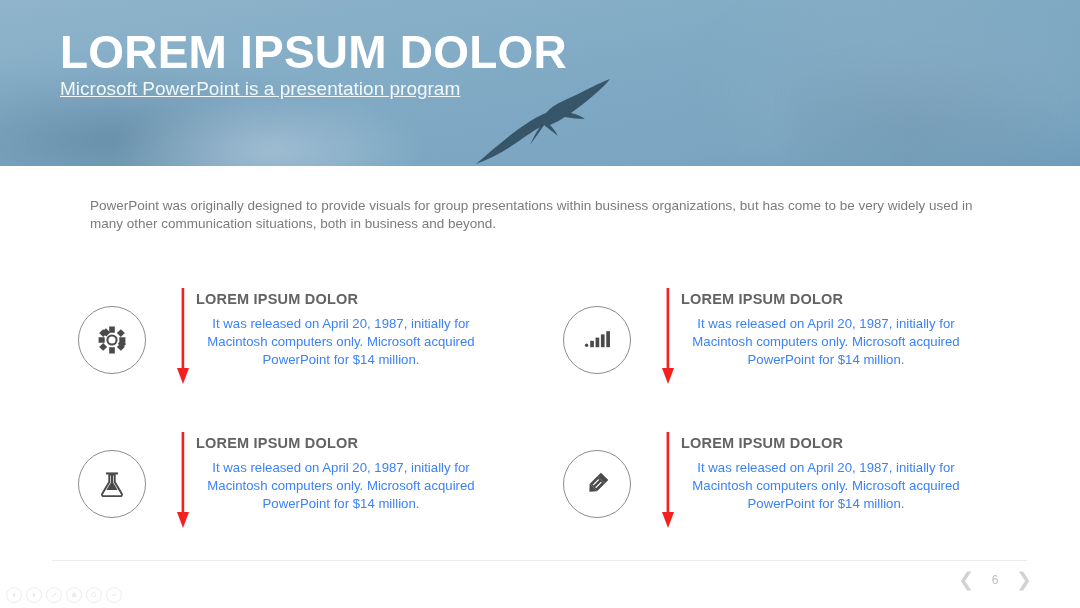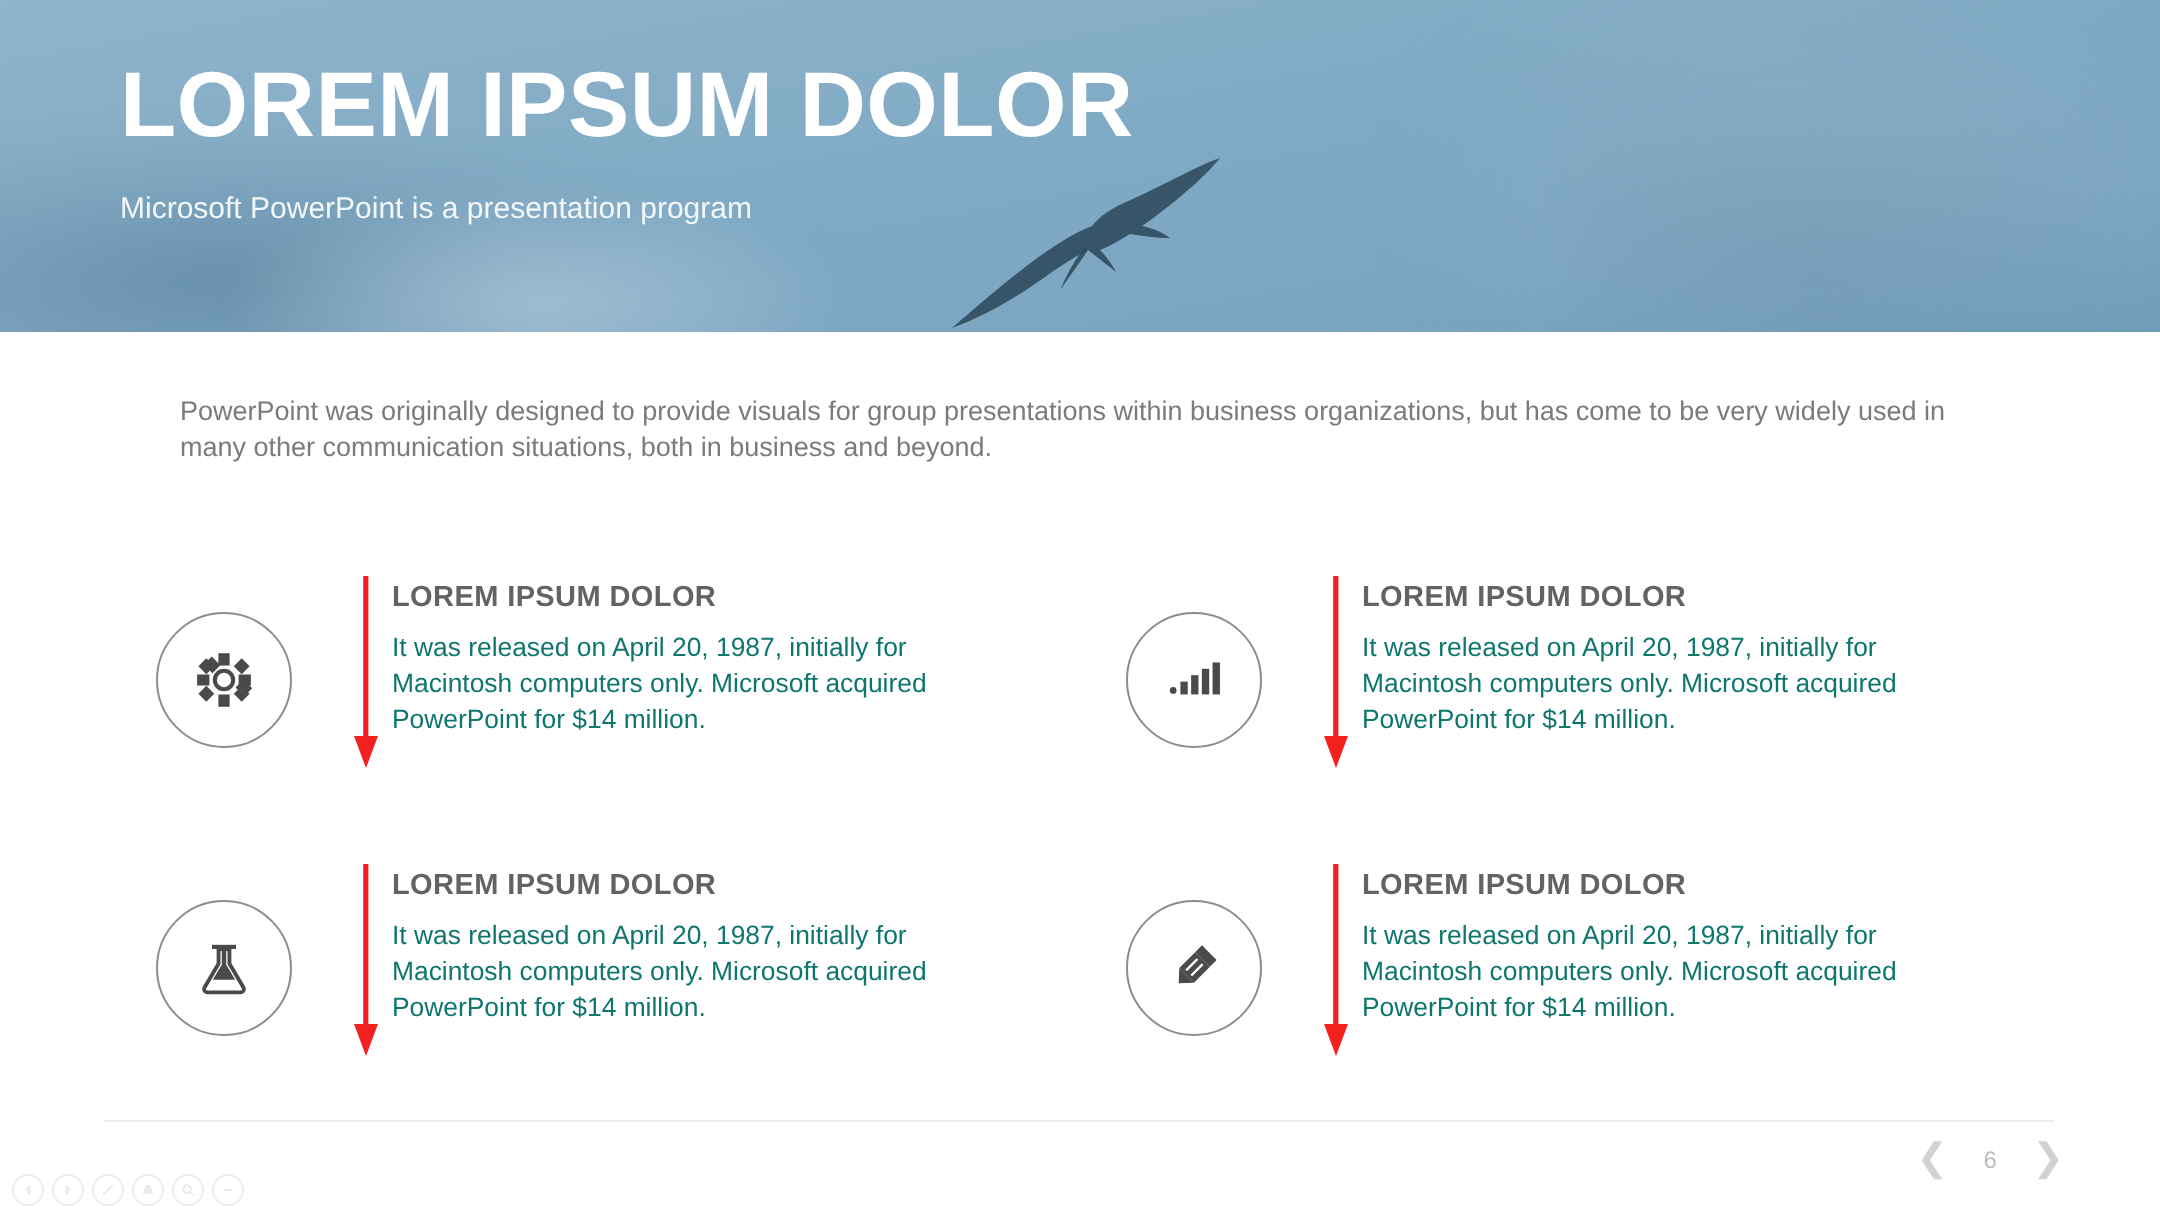--- a/index.html
+++ b/index.html
@@ -76,25 +76,26 @@
   }
   .hero-title {
     font-size: 46px;
     font-weight: bold;
     color: #ffffff;
     letter-spacing: 0.2px;
     line-height: 1.05;
     white-space: nowrap;
   }
   .hero-sub {
-    margin-top: 20px;
-    font-size: 15px;
+    margin-top: 2px;
+    font-size: 19px;
     color: #f2f7fa;
     font-weight: normal;
     white-space: nowrap;
+    text-decoration: underline;
   }
 
   
   .intro {
     position: absolute;
     left: 90px;
     top: 197px;
     width: 900px;
     text-align: left;
     font-size: 13.5px;
@@ -155,22 +156,23 @@
   .feature-title {
     font-size: 14.5px;
     font-weight: bold;
     color: #636363;
     letter-spacing: 0.2px;
   }
   .feature-desc {
     margin-top: 8px;
     font-size: 13.2px;
     line-height: 1.38;
-    color: #0f766e;
+    color: #3b82f6;
     max-width: 290px;
+    text-align: center;
   }
 
   
   .footer-divider {
     position: absolute;
     left: 52px;
     top: 560px;
     width: 975px;
     height: 1px;
     background: #ececec;

